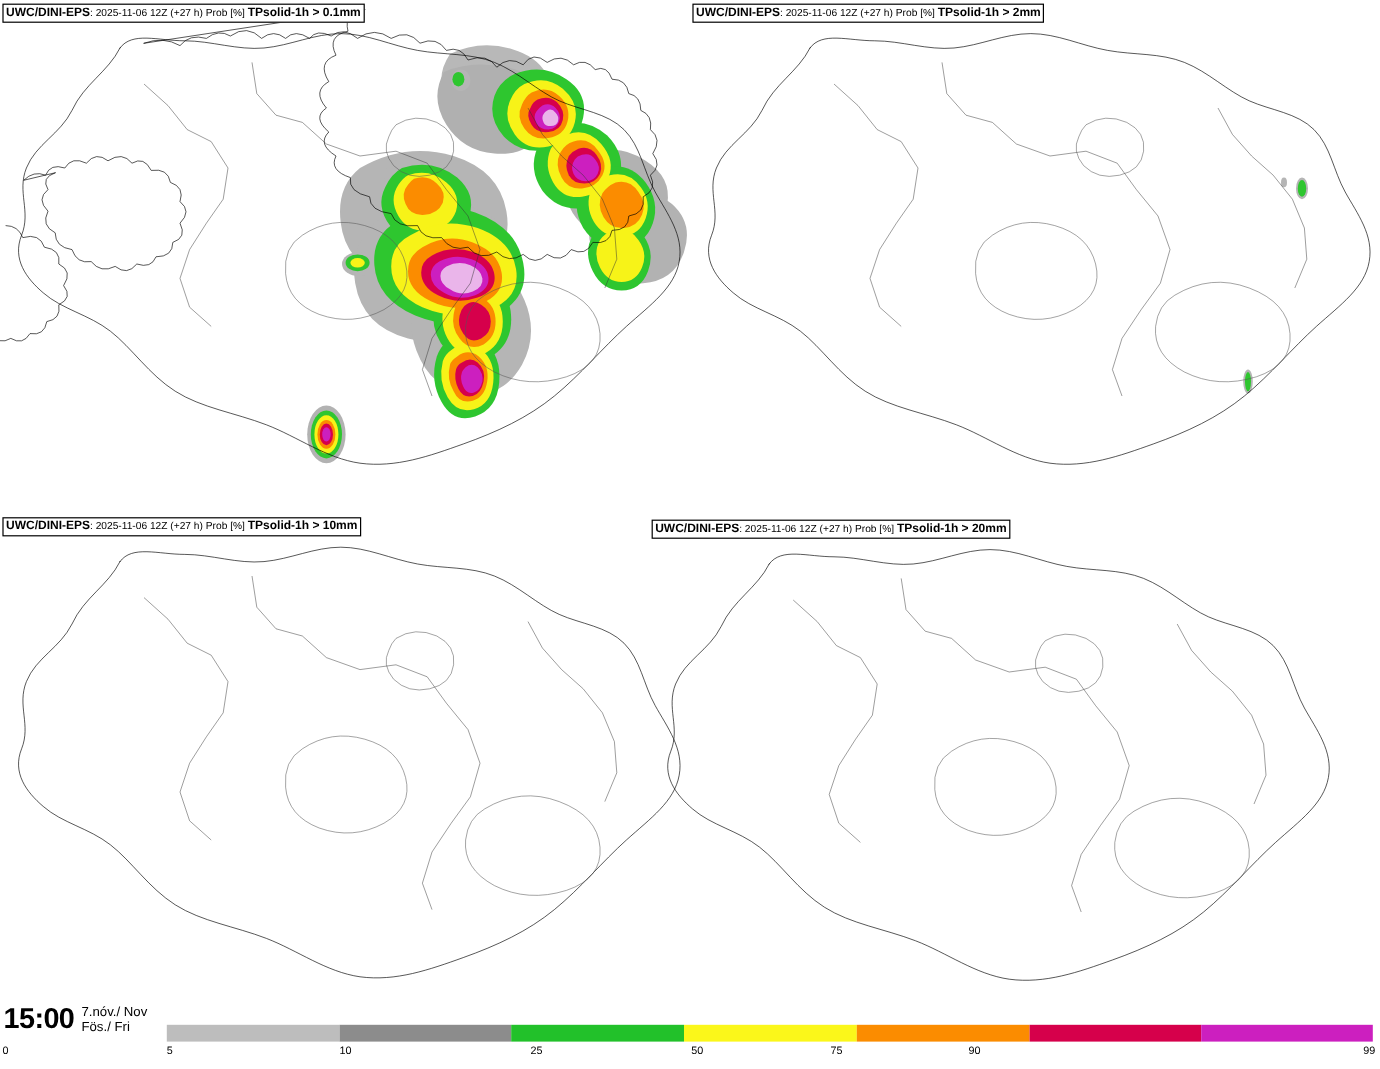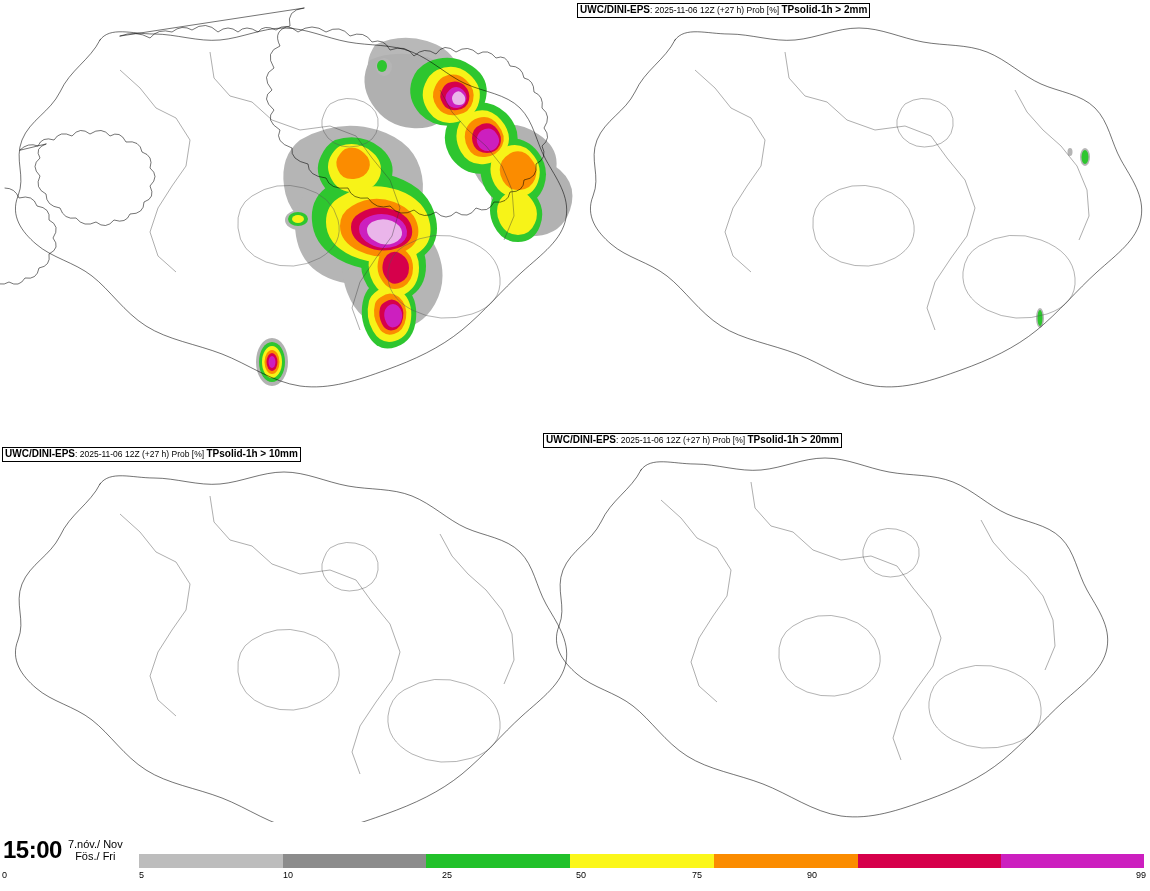--- a/index.html
+++ b/index.html
@@ -3,40 +3,40 @@
 <meta charset="utf-8">
 <style>
   html,body{margin:0;padding:0;background:#ffffff;}
   body{width:1150px;height:891px;font-family:"Liberation Sans",sans-serif;position:relative;overflow:hidden;}
 
   .grid{position:absolute;left:0;top:0;width:1150px;height:860px;}
 
   .panel{position:absolute;width:575px;height:430px;overflow:hidden;}
   .p0{left:0;top:0;}
   .p1{left:575px;top:0;}
-  .p2{left:0;top:444px;}
+  .p2{left:0;top:428px;}
   .p3{left:541px;top:430px;}
 
   .title{
     position:absolute;left:2px;top:3px;z-index:20;
     background:#ffffff;border:1px solid #000000;
     padding:0 2px 1px 2px;line-height:12px;white-space:nowrap;
     font-size:10px;color:#000000;
   }
   .title .model{font-weight:bold;font-size:10px;}
   .title .run{font-size:8.5px;}
   .title .param{font-weight:bold;font-size:10px;}
 
   .map{position:absolute;left:0;top:0;width:575px;height:430px;}
   .map svg{display:block;width:575px;height:430px;}
 
   
   .footer{position:absolute;left:0;top:822px;width:1150px;height:69px;background:#ffffff;}
 
-  .timebox{position:absolute;left:0;top:8px;width:135px;height:40px;display:flex;align-items:center;text-align:center;}
+  .timebox{position:absolute;left:0;top:8px;width:135px;height:40px;display:flex;align-items:center;}
   .bigtime{font-size:24px;font-weight:bold;color:#000;margin-left:3px;letter-spacing:-0.5px;}
   .datebox{margin-left:6px;line-height:12px;font-size:11px;color:#000;}
 
   .cbar{position:absolute;left:139px;top:32px;width:1005px;height:14px;display:flex;}
   .cbar div{height:14px;}
 
   .cticks{position:absolute;left:0;top:48px;width:1150px;height:14px;}
   .cticks span{position:absolute;font-size:9px;color:#000;top:0;}
 
   .coast{fill:none;stroke:#000000;stroke-width:0.55;stroke-linejoin:round;stroke-linecap:round;}
@@ -126,20 +126,23 @@
           <path class="coast" d="M100 40 C 90 60, 70 70, 60 92 C 50 112, 30 120, 22 140 C 14 160, 26 176, 18 196 C 10 216, 22 232, 36 244 C 52 258, 74 262, 92 276 C 110 290, 124 312, 146 326 C 168 340, 196 344, 222 354 C 248 364, 272 382, 300 386 C 330 390, 358 380, 386 370 C 414 360, 440 348, 462 330 C 484 312, 502 290, 522 272 C 542 254, 562 240, 566 218 C 570 196, 556 178, 546 160 C 536 142, 534 122, 520 108 C 506 94, 484 92, 466 84 C 448 76, 432 60, 412 52 C 392 44, 370 46, 348 42 C 326 38, 306 28, 284 28 C 262 28, 242 38, 220 40 C 198 42, 176 34, 154 34 C 132 34, 110 26, 100 40 Z"></path>
           <path class="coast-thin" d="M210 52 L 214 78 L 230 96 L 252 102 L 272 120 L 300 130 L 330 126 L 356 136 L 372 158 L 390 180 L 400 208 L 392 236 L 376 258 L 360 282 L 352 308 L 360 330"></path>
           <path class="coast-thin" d="M120 70 L 140 88 L 156 108 L 176 118 L 190 140 L 186 166 L 172 186 L 158 208 L 150 232 L 158 256 L 176 272"></path>
           <path class="coast-thin" d="M440 90 L 452 112 L 468 130 L 486 146 L 502 166 L 512 190 L 514 216 L 504 240"></path>
           <path class="glacier" d="M252 196 q24-16 52-8 q28 8 34 32 q6 24 -18 38 q-26 14 -54 4 q-26-10 -28-34 q-2-22 14-32 Z"></path>
           <path class="glacier" d="M404 246 q30-18 62-6 q32 12 34 38 q2 26 -28 36 q-32 10 -60-4 q-26-14 -24-38 q2-18 16-26 Z"></path>
           <path class="glacier" d="M330 104 q16-10 34-2 q16 8 14 24 q-2 16 -20 20 q-18 4 -30-8 q-10-12 -4-24 q2-6 6-10 Z"></path>
         </g>
       </svg>
     </div>
+    <div class="title">
+      <span class="model">UWC/DINI-EPS</span><span class="run">: 2025-11-06 12Z (+27 h) Prob [%] </span><span class="param">TPsolid-1h &gt; 0.1mm</span>
+    </div>
   </div>
 
   <div class="panel p1">
     <div class="map">
       <svg viewBox="0 0 575 430" xmlns="http://www.w3.org/2000/svg">
         <g id="fields1">
           <ellipse cx="510" cy="157" rx="5" ry="9" fill="#b5b5b5"></ellipse>
           <ellipse cx="510" cy="157" rx="3.5" ry="7" fill="#2ec62f"></ellipse>
           <ellipse cx="465" cy="318" rx="4" ry="10" fill="#b5b5b5"></ellipse>
           <ellipse cx="465" cy="318" rx="2.5" ry="8" fill="#2ec62f"></ellipse>

